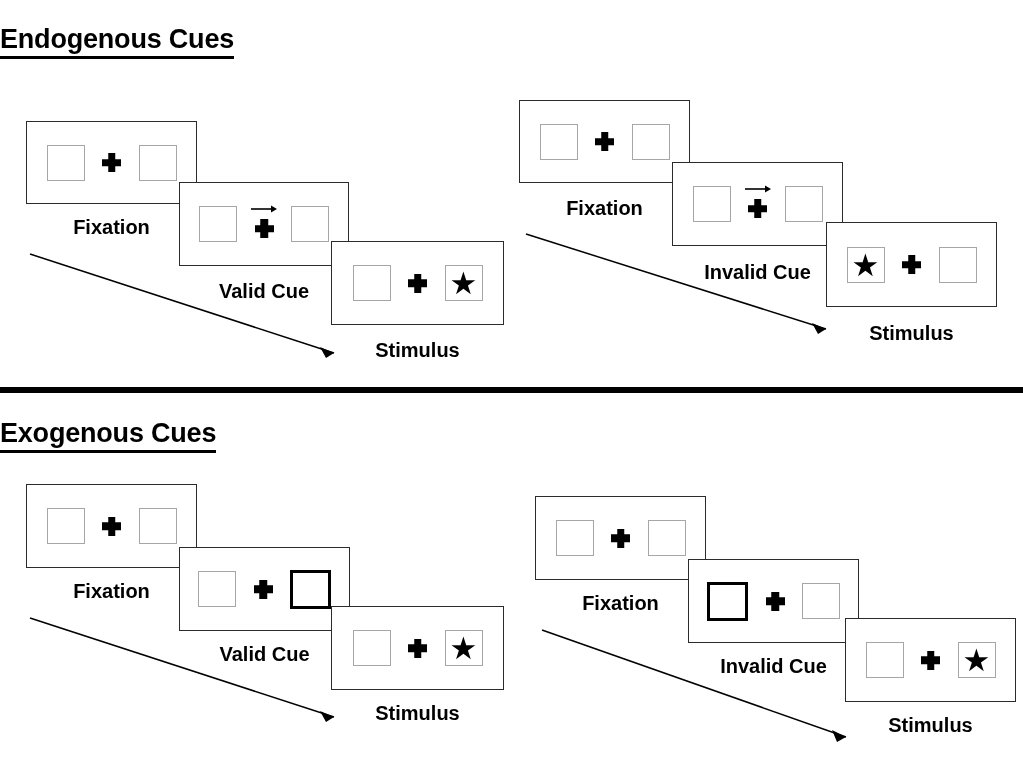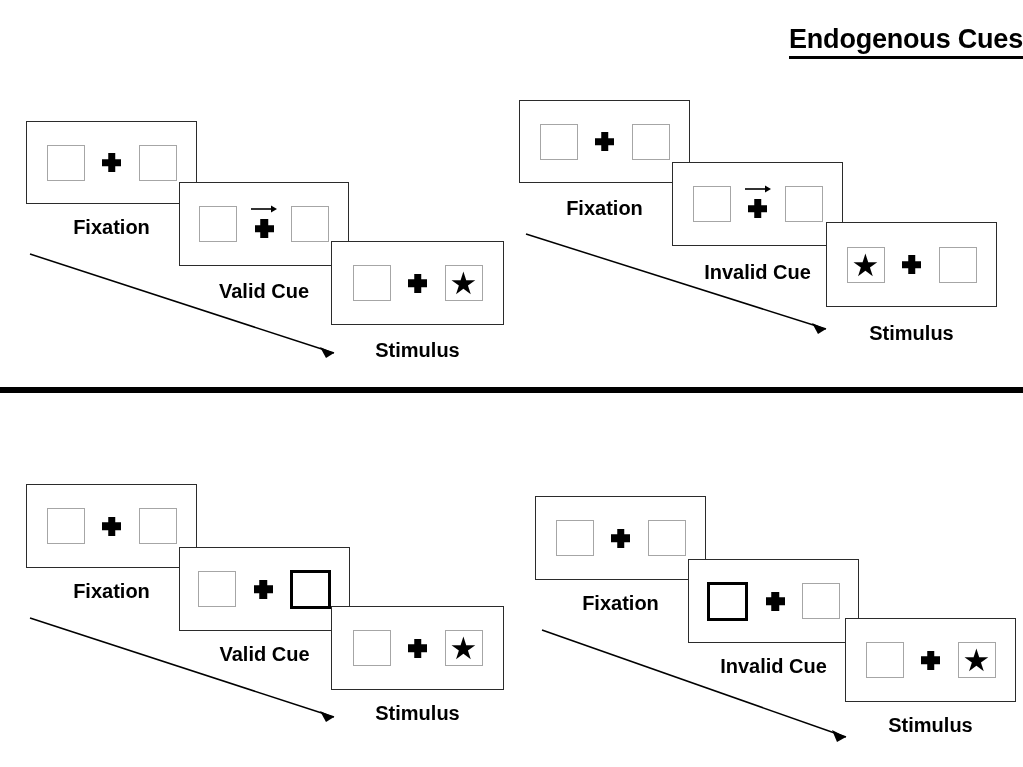--- a/index.html
+++ b/index.html
@@ -17,21 +17,21 @@
   #stage {
     position: relative;
     width: 1023px;
     height: 767px;
     background: #ffffff;
   }
 
   .section-title {
     position: absolute;
     width: 100%;
-    text-align: right;
+    text-align: left;
     font-weight: bold;
     font-size: 27px;
     color: #000000;
     letter-spacing: -0.2px;
     font-family: "Liberation Sans", sans-serif;
   }
   .section-title span {
     border-bottom: 3px solid #000;
     padding-bottom: 1px;
     display: inline-block;
@@ -244,20 +244,23 @@
   </div>
   <div class="panel-label" style="left:826px;top:322px;width:171px;">Stimulus</div>
 
   <svg class="flow-arrow" style="left:522px;top:228px;width:320px;height:120px;" viewBox="0 0 320 120">
     <line x1="4" y1="6" x2="304" y2="101" stroke="#000" stroke-width="1.5"></line>
     <polygon points="304,101 290,95 296,106" fill="#000"></polygon>
   </svg>
 
   <div class="divider" style="top:387px;"></div>
 
+  <div class="section-title" style="top:418px;left:0;">
+    <span>Exogenous Cues</span>
+  </div>
 
   <div class="frame" style="left:26px;top:484px;width:171px;height:84px;">
     <div class="frame-inner">
       <div class="box"></div>
       <div class="center-slot">
         <div class="cross"></div>
       </div>
       <div class="box"></div>
     </div>
   </div>

